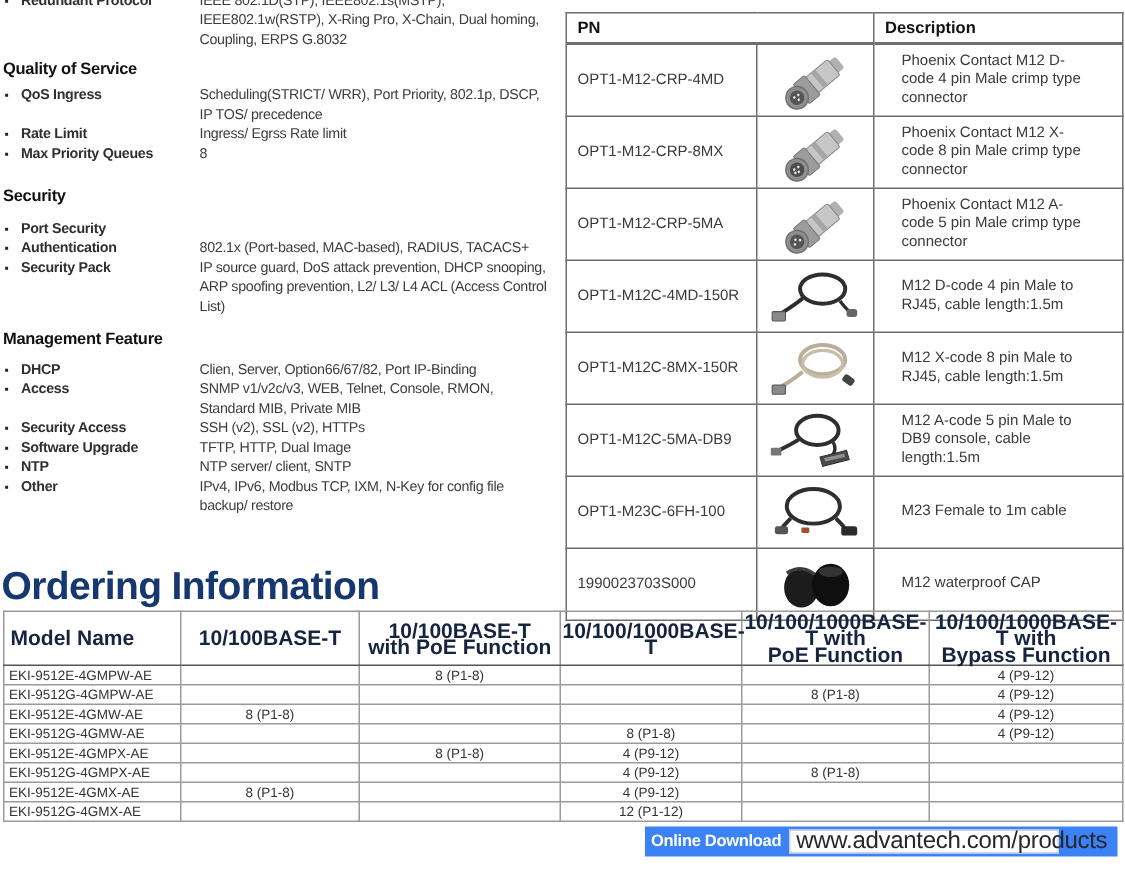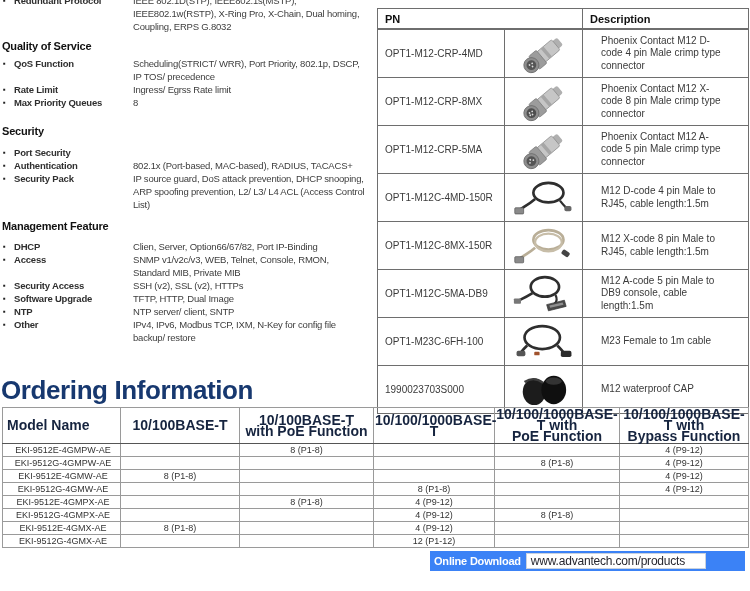--- a/index.html
+++ b/index.html
@@ -29,44 +29,44 @@
   .td-desc{padding:0 18px;line-height:12.5px;color:#3a3a3a;}
 
   
   .ordering-title{position:absolute;left:1px;top:375px;font-size:26px;font-weight:bold;color:#17386f;letter-spacing:-0.4px;margin:0;}
   .ord-table{position:absolute;left:2px;top:407px;width:746px;border-collapse:collapse;table-layout:fixed;}
   .ord-table{border:1.5px solid #4a4a4a;}
   .ord-table th,.ord-table td{border:1px solid #9a9a9a;}
   .ord-table th{height:25px;font-size:14px;font-weight:bold;color:#16243f;text-align:center;line-height:11px;white-space:pre-line;border-bottom-color:#555;}
   .ord-table th.th-model{text-align:left;padding-left:4px;}
   .ord-table td{height:12px;font-size:9px;text-align:center;color:#333;line-height:10px;padding:0;}
-  .ord-table td.td-model{text-align:center;padding-left:3px;}
+  .ord-table td.td-model{text-align:left;padding-left:3px;}
   col.oc0{width:118px;}col.oc1{width:119px;}col.oc2{width:134px;}col.oc3{width:121px;}col.oc4{width:125px;}col.oc5{width:129px;}
 
   
   .footer-bar{position:absolute;left:430px;top:551px;width:315px;height:20px;background:#3b82f6;display:flex;align-items:center;}
   .footer-label{color:#fff;font-weight:bold;font-size:11px;padding-left:4px;white-space:nowrap;letter-spacing:-0.2px;}
-  .url-box{margin-left:5px;background:#fff;border:1px solid #c9d2de;width:170px;height:14px;display:flex;align-items:center;padding:0 4px;font-size:12px;color:#26262e;letter-spacing:-0.2px;}
+  .url-box{margin-left:5px;background:#fff;border:1px solid #c9d2de;width:170px;height:14px;display:flex;align-items:center;padding:0 4px;font-size:16px;color:#26262e;letter-spacing:-0.2px;}
   svg{display:block;margin:0 auto;}
 </style>
 </head>
 <body>
 
 <div class="page">
 
   <div class="spec-col">
 
     <div class="spec-item">
       <div class="spec-label"><span class="bullet">▪</span><span>Redundant Protocol</span></div>
       <div class="spec-value">IEEE 802.1D(STP), IEEE802.1s(MSTP), IEEE802.1w(RSTP), X-Ring Pro, X-Chain, Dual homing, Coupling, ERPS G.8032</div>
     </div>
 
     <h3 class="spec-head mt-qos">Quality of Service</h3>
     <div class="spec-item">
-      <div class="spec-label"><span class="bullet">▪</span><span>QoS Function</span></div>
+      <div class="spec-label"><span class="bullet">▪</span><span>QoS Ingress</span></div>
       <div class="spec-value">Scheduling(STRICT/ WRR), Port Priority, 802.1p, DSCP, IP TOS/ precedence</div>
     </div>
     <div class="spec-item">
       <div class="spec-label"><span class="bullet">▪</span><span>Rate Limit</span></div>
       <div class="spec-value">Ingress/ Egrss Rate limit</div>
     </div>
     <div class="spec-item">
       <div class="spec-label"><span class="bullet">▪</span><span>Max Priority Queues</span></div>
       <div class="spec-value">8</div>
     </div>

